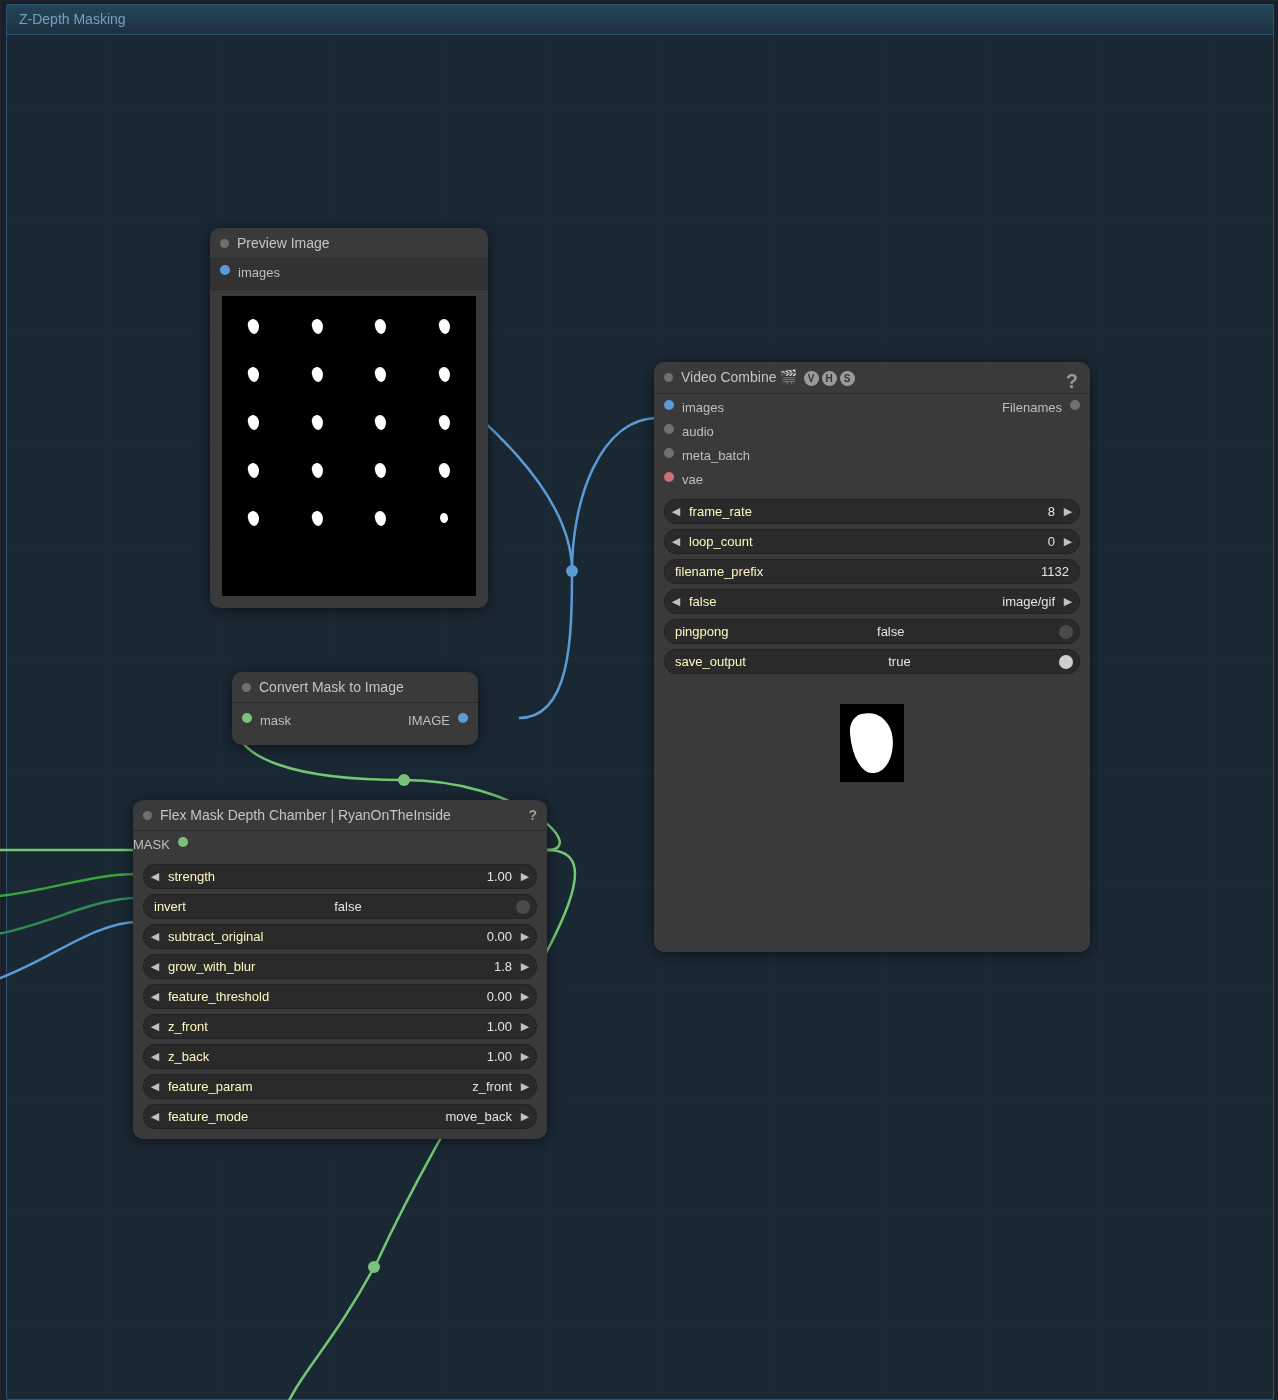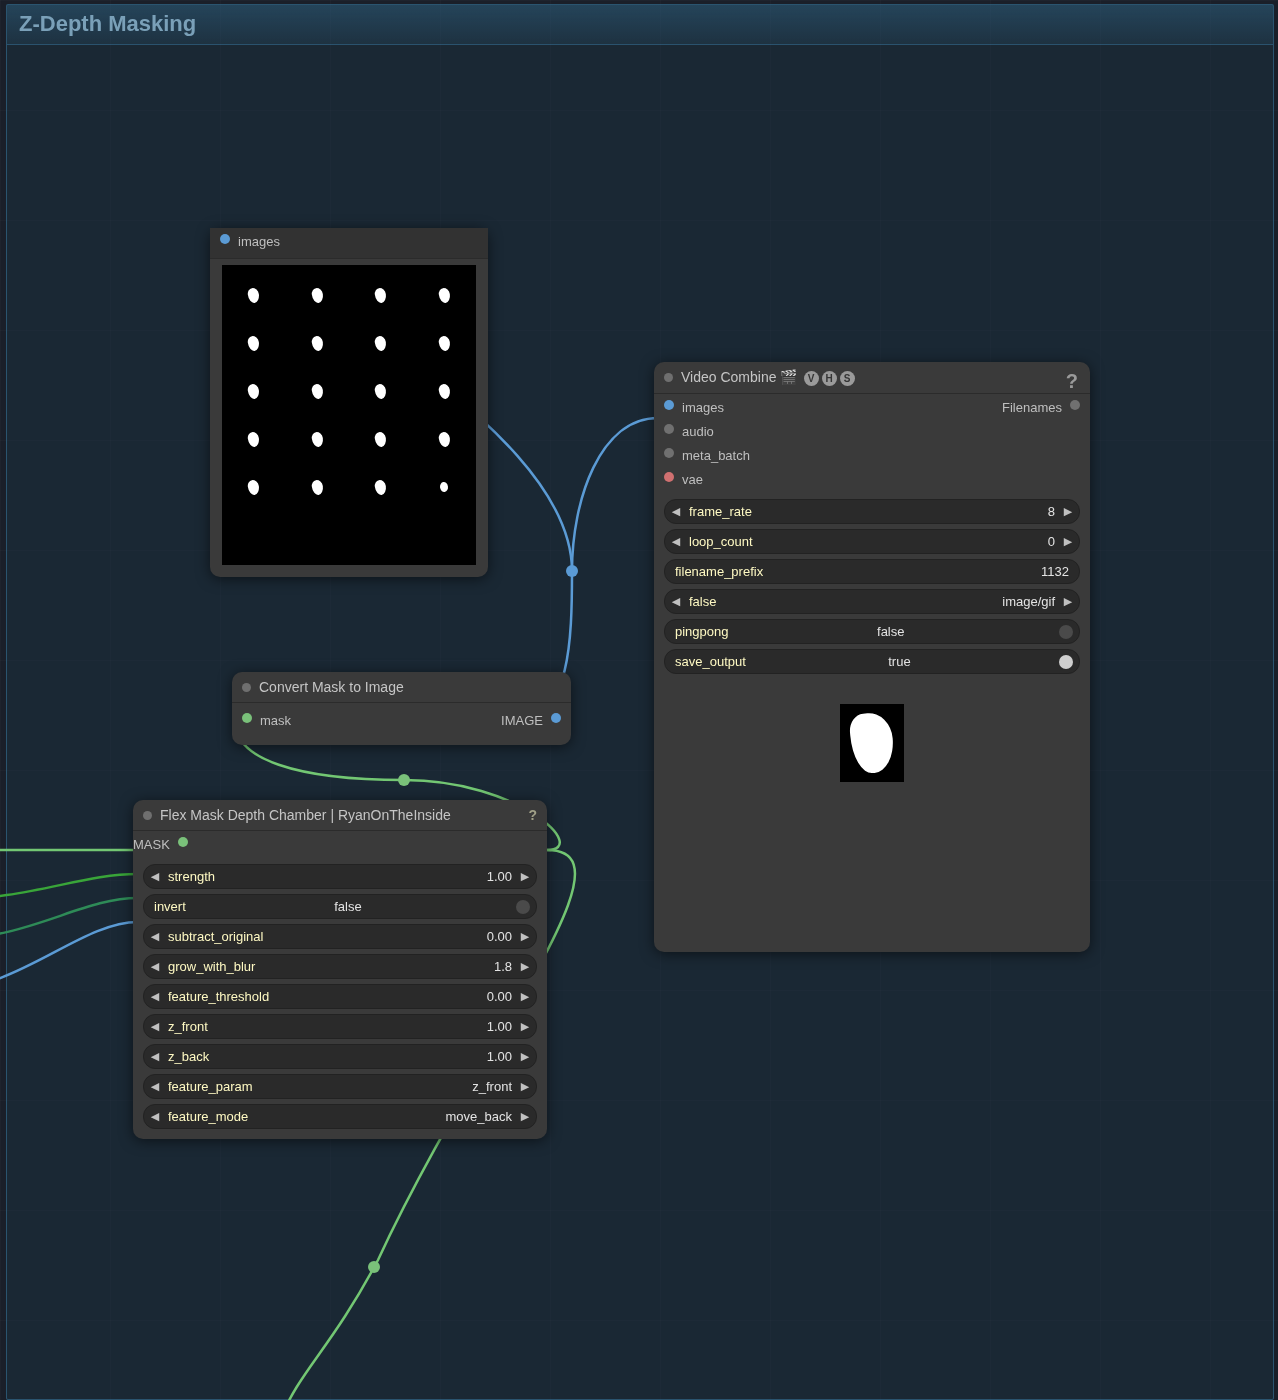--- a/index.html
+++ b/index.html
@@ -62,22 +62,22 @@
   .group {
     position: absolute;
     background: rgba(30,58,74,0.35);
     border: 1px solid rgba(56,120,160,0.55);
     border-radius: 2px;
     z-index: 0;
   }
   .group .group-title {
     background: linear-gradient(180deg, rgba(56,120,160,0.35), rgba(56,120,160,0.12));
     color: var(--text-title);
-    font-size: 22px;
-    font-weight: 700;
+    font-size: 14px;
+    font-weight: 400;
     padding: 6px 12px 7px 12px;
     border-bottom: 1px solid rgba(56,120,160,0.3);
   }
   .node {
     position: absolute;
     background: var(--node-bg);
     border-radius: 10px;
     box-shadow: 0 2px 14px rgba(0,0,0,0.55);
     z-index: 10;
     font-size: 13px;
@@ -226,20 +226,24 @@
     <path d="M -60 900 C 30 900, 80 874, 138 874" stroke="#39a539" stroke-width="2.5" fill="none"></path>
 
     <path d="M -60 940 C 30 940, 80 898, 138 898" stroke="#2e8b57" stroke-width="2.5" fill="none"></path>
 
     <path d="M -60 990 C 20 990, 80 922, 138 922" stroke="#5b9bd5" stroke-width="2.5" fill="none"></path>
 
     <path d="M 547 850 C 640 850, 480 1040, 378 1260 C 330 1350, 300 1370, 280 1420" stroke="#73c773" stroke-width="2.5" fill="none"></path>
   </svg>
 
   <div class="node" style="left:210px; top:228px; width:278px;">
+    <div class="header">
+      <div class="collapse-dot"></div>
+      <div class="title">Preview Image</div>
+    </div>
     <div class="io-row">
       <div class="inputs" style="background:#323232; width:100%; border-bottom:1px solid #2b2b2b;">
         <div class="port">
           <div class="dot c-image"></div>
           <span>images</span>
         </div>
       </div>
     </div>
     <div class="preview-grid">
       <div class="preview-cell">
@@ -302,21 +306,21 @@
       <div class="preview-cell">
           <div class="blob small"></div>
         </div>
       <div class="preview-cell"></div>
       <div class="preview-cell"></div>
       <div class="preview-cell"></div>
       <div class="preview-cell"></div>
     </div>
   </div>
 
-  <div class="node" style="left:232px; top:672px; width:339px;">
+  <div class="node" style="left:232px; top:672px; width:246px;">
     <div class="header">
       <div class="collapse-dot"></div>
       <div class="title">Convert Mask to Image</div>
     </div>
     <div class="io-row" style="padding:4px 0 8px 0;">
       <div class="inputs">
         <div class="port">
           <div class="dot c-mask"></div>
           <span>mask</span>
         </div>

